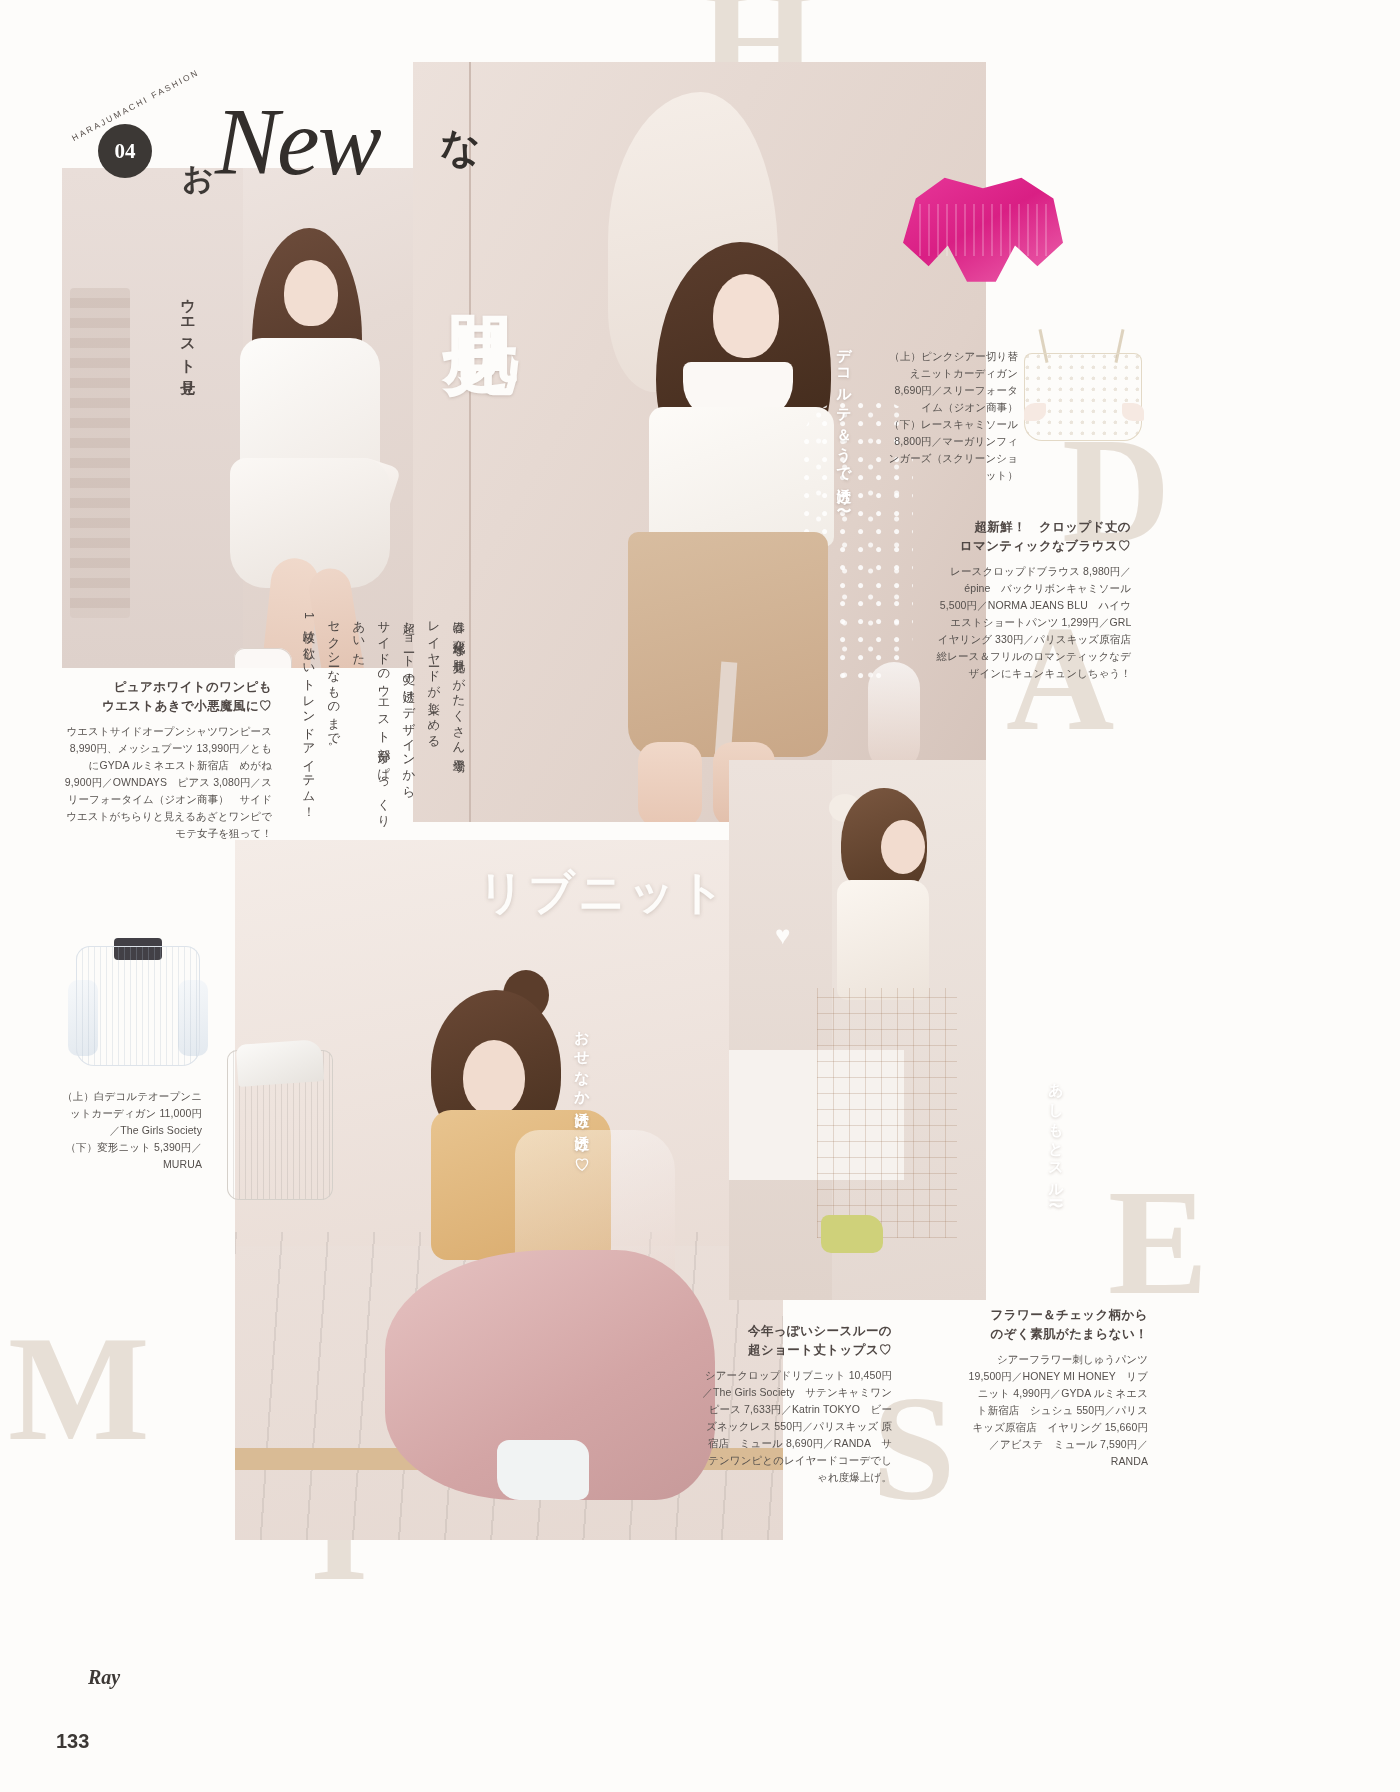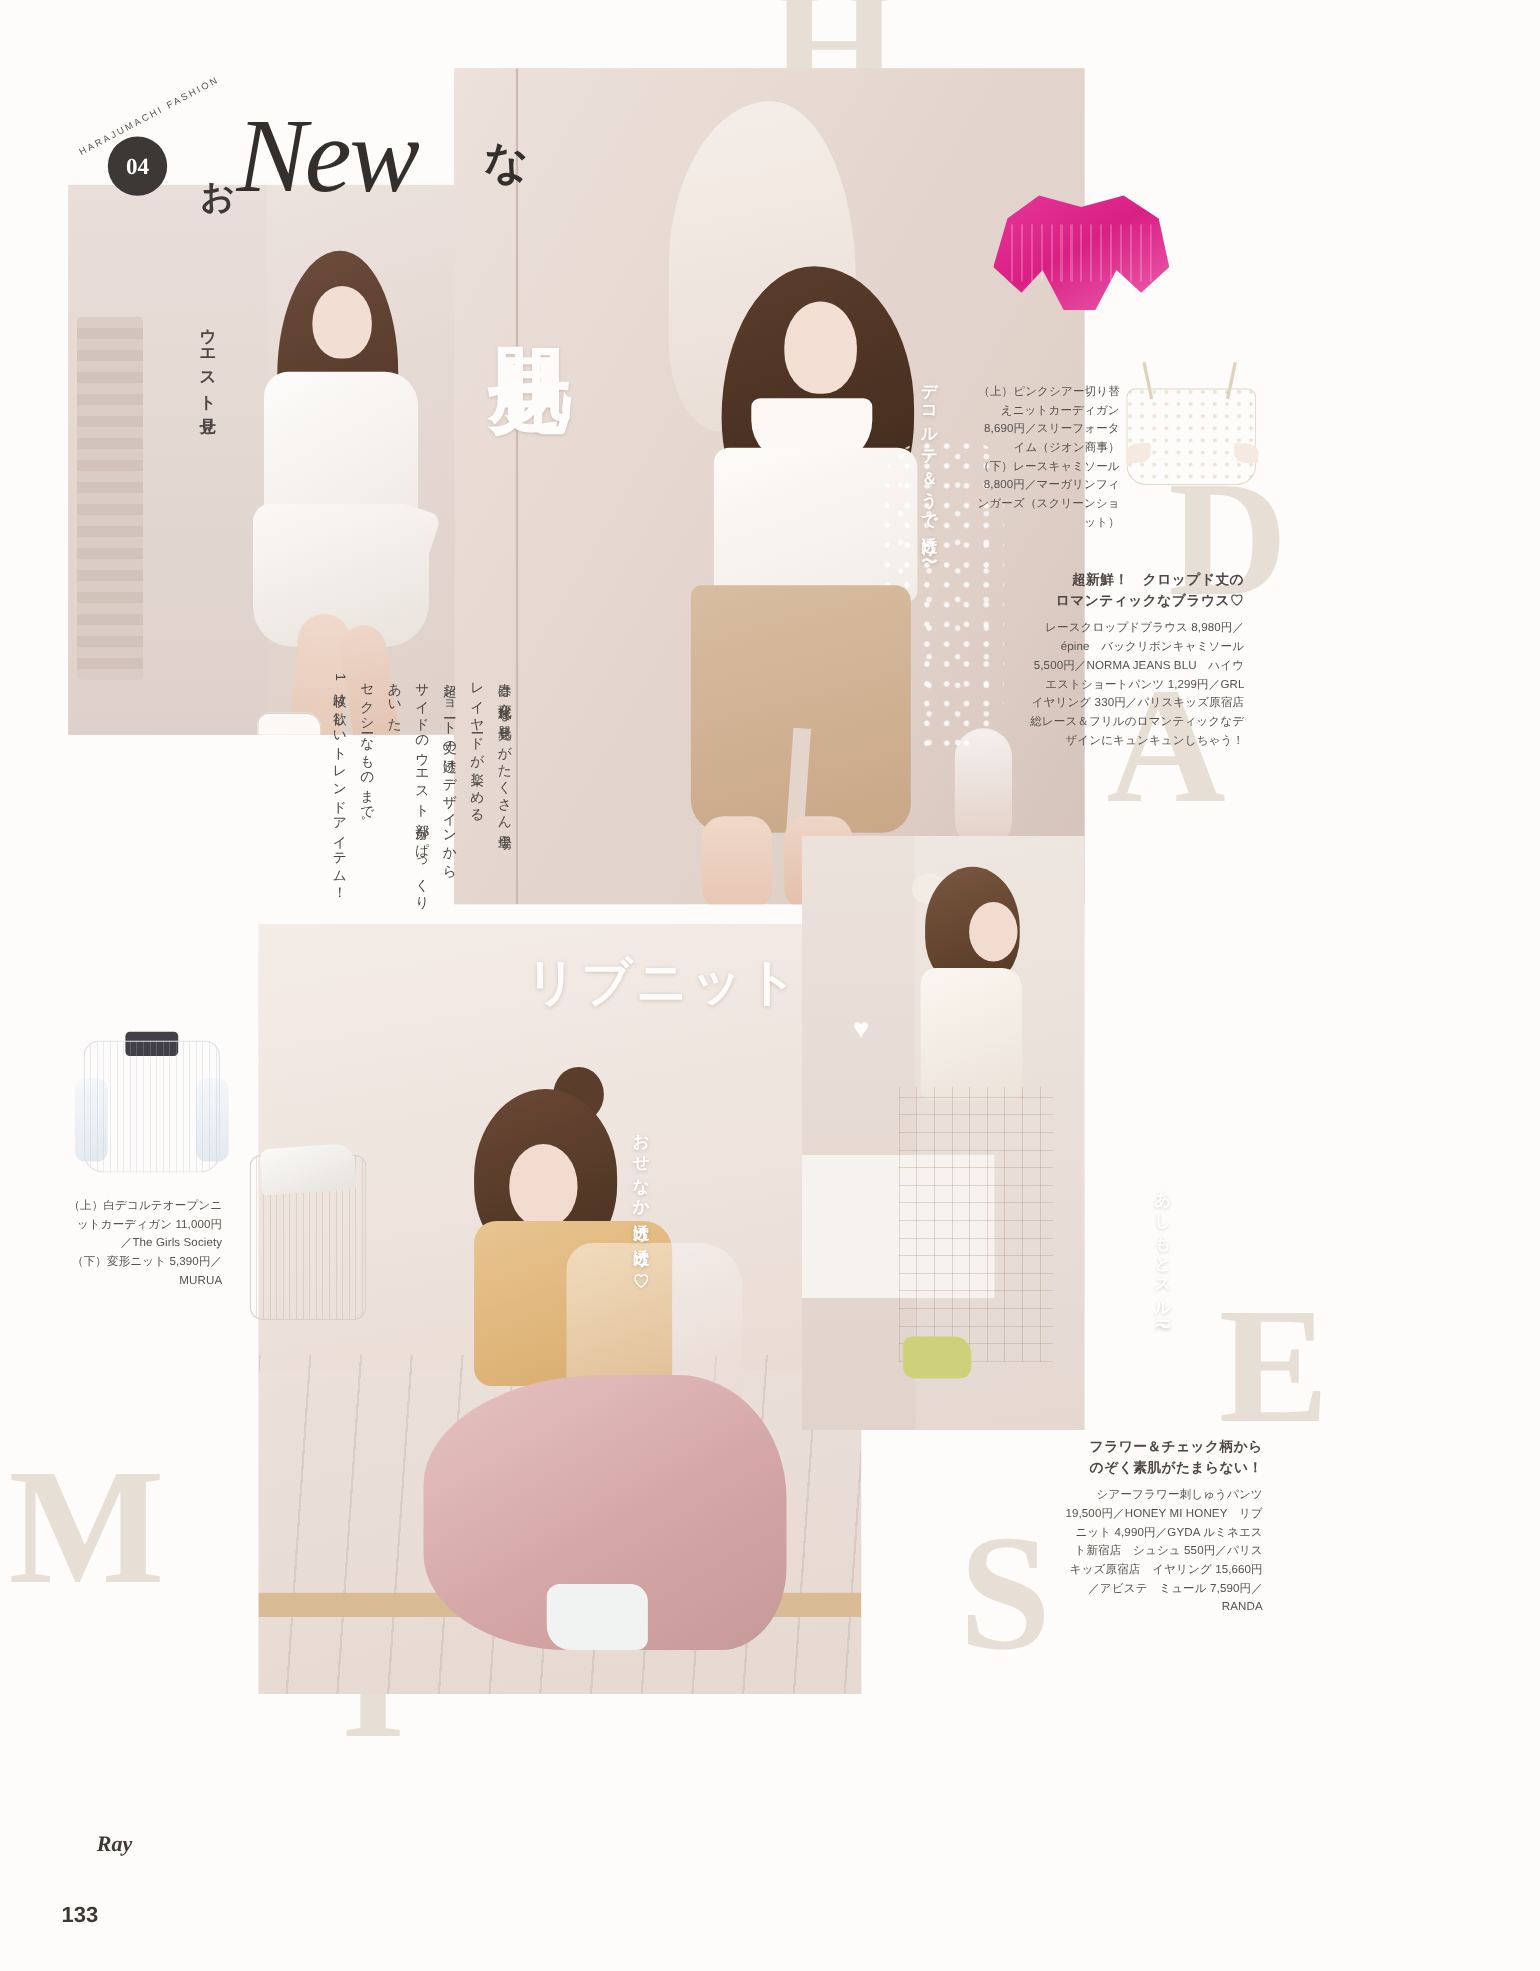--- a/index.html
+++ b/index.html
@@ -320,36 +320,46 @@
 1枚は欲しいトレンドアイテム！</div>
 
   <div class="vtag dark" style="left:178px;top:288px;">ウエスト見せ</div>
   <div class="vtag" style="left:834px;top:338px;">デコルテ＆うで透け〜</div>
   <div class="vtag" style="left:572px;top:1020px;">おせなか透け透け♡</div>
   <div class="vtag" style="left:1046px;top:1072px;">あしもとスルー〜</div>
 
   <div class="hand-hajime">リブニット</div>
   <div class="hand-heart">♥</div>
 
+  <div class="cap" style="left:60px;top:678px;width:212px;">
+    <div class="ttl" style="white-space:pre-line;">ピュアホワイトのワンピも
+ウエストあきで小悪魔風に♡</div>
+    <div class="bd">ウエストサイドオープンシャツワンピース 8,990円、メッシュブーツ 13,990円／ともにGYDA ルミネエスト新宿店　めがね 9,900円／OWNDAYS　ピアス 3,080円／スリーフォータイム（ジオン商事）　サイドウエストがちらりと見えるあざとワンピでモテ女子を狙って！</div>
+  </div>
 
   <div class="cap" style="left:888px;top:348px;width:130px;">
     <div class="bd" style="margin-top:0;">（上）ピンクシアー切り替えニットカーディガン 8,690円／スリーフォータイム（ジオン商事）　（下）レースキャミソール 8,800円／マーガリンフィンガーズ（スクリーンショット）</div>
   </div>
 
   <div class="cap" style="left:935px;top:518px;width:196px;">
     <div class="ttl" style="white-space:pre-line;">超新鮮！　クロップド丈の
 ロマンティックなブラウス♡</div>
     <div class="bd">レースクロップドブラウス 8,980円／épine　バックリボンキャミソール 5,500円／NORMA JEANS BLU　ハイウエストショートパンツ 1,299円／GRL　イヤリング 330円／パリスキッズ原宿店　総レース＆フリルのロマンティックなデザインにキュンキュンしちゃう！</div>
   </div>
 
   <div class="cap" style="left:62px;top:1088px;width:140px;">
     <div class="bd" style="margin-top:0;white-space:pre-line;">（上）白デコルテオープンニットカーディガン 11,000円／The Girls Society
 （下）変形ニット 5,390円／MURUA</div>
   </div>
 
+  <div class="cap" style="left:700px;top:1322px;width:192px;">
+    <div class="ttl" style="white-space:pre-line;">今年っぽいシースルーの
+超ショート丈トップス♡</div>
+    <div class="bd">シアークロップドリブニット 10,450円／The Girls Society　サテンキャミワンピース 7,633円／Katrin TOKYO　ビーズネックレス 550円／パリスキッズ 原宿店　ミュール 8,690円／RANDA　サテンワンピとのレイヤードコーデでしゃれ度爆上げ。</div>
+  </div>
 
   <div class="cap" style="left:968px;top:1306px;width:180px;">
     <div class="ttl" style="white-space:pre-line;">フラワー＆チェック柄から
 のぞく素肌がたまらない！</div>
     <div class="bd">シアーフラワー刺しゅうパンツ 19,500円／HONEY MI HONEY　リブニット 4,990円／GYDA ルミネエスト新宿店　シュシュ 550円／パリスキッズ原宿店　イヤリング 15,660円／アビステ　ミュール 7,590円／RANDA</div>
   </div>
 
   <div class="pagenum">133</div>
   <div class="pagelogo">Ray</div>
 

